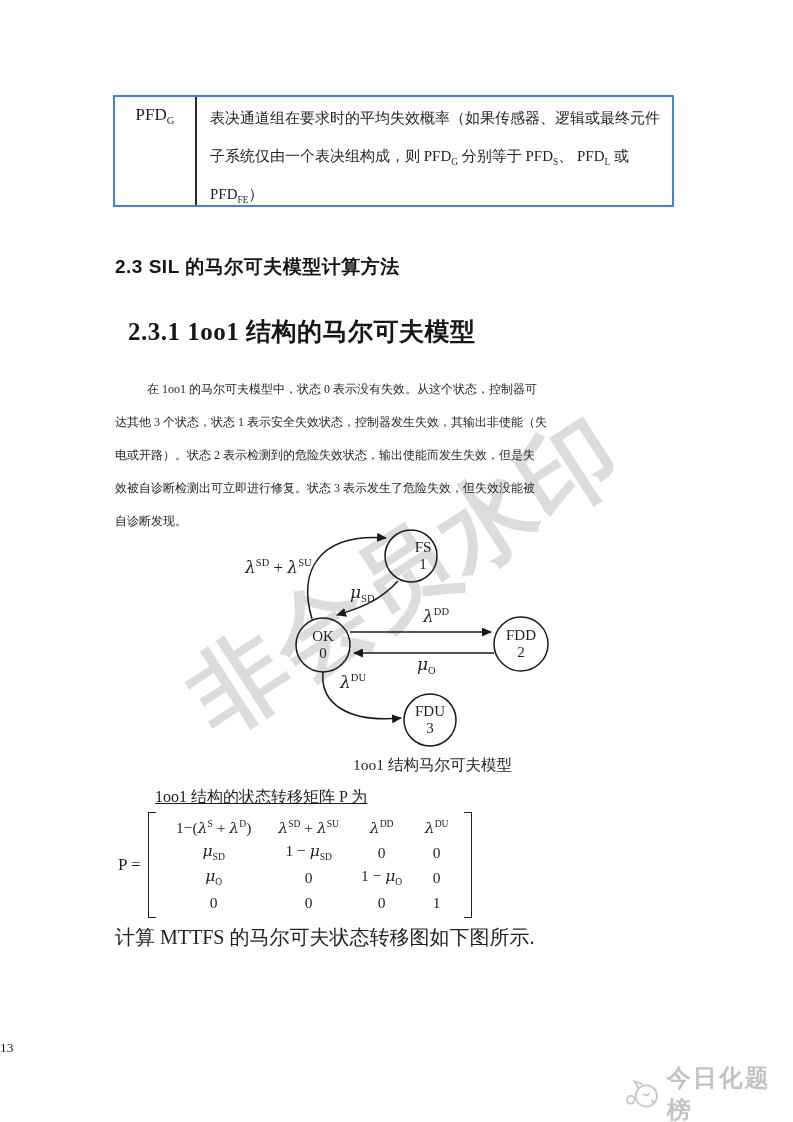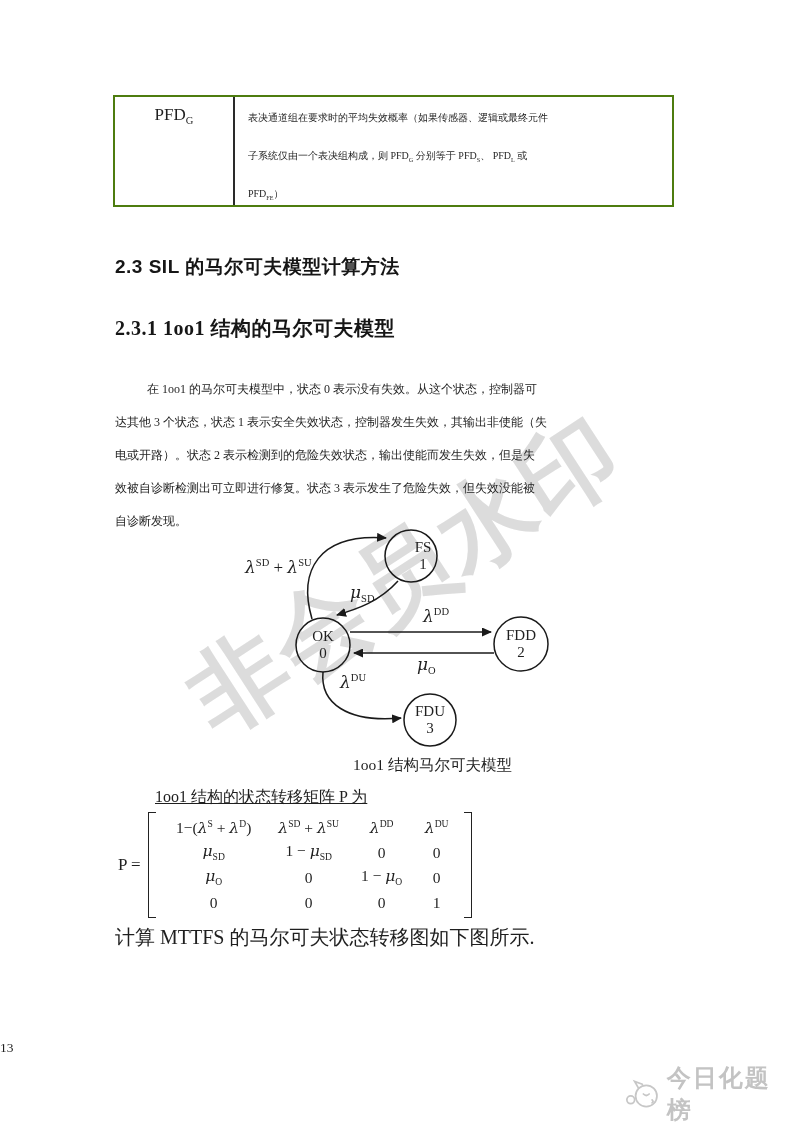--- a/index.html
+++ b/index.html
@@ -12,39 +12,39 @@
   
   .wm-diagonal{
     position:absolute; left:200px; top:645px; z-index:1;
     font-size:96px; color:#d7d7d7; white-space:nowrap; letter-spacing:2px;
     transform:rotate(-33deg); transform-origin:0 50%;
     font-family:"Liberation Sans",sans-serif; font-weight:bold; opacity:.85;
   }
   
   .def-table{
     left:113px; top:95px; width:561px; height:112px;
-    border:2px solid #4d7c0f; box-sizing:border-box; display:flex; background:transparent;
+    border:2px solid #3b82f6; box-sizing:border-box; display:flex; background:transparent;
   }
   .def-table .cell-term{
     width:120px; border-right:2px solid #2a2a2a; box-sizing:border-box;
     text-align:center; padding-top:8px; font-size:17px;
   }
-  .def-table .cell-def{ flex:1; padding:0 12px 0 13px; font-size:10px; }
+  .def-table .cell-def{ flex:1; padding:0 12px 0 13px; font-size:15px; }
   .def-line{ line-height:38px; height:38px; white-space:nowrap; }
   .def-line:first-child{ margin-top:2px; }
   sub{ font-size:62%; }
   sup{ font-size:62%; }
   i{ font-style:italic; font-family:"DejaVu Serif",serif; }
   
   .h-section{
     left:115px; top:254px; font-family:"Liberation Sans",sans-serif;
     font-weight:bold; font-size:19px; color:#161616; letter-spacing:.5px;
   }
   .h-subsection{
-    left:115px; top:315px; font-weight:bold; font-size:20px; color:#161616; letter-spacing:.5px;
+    left:128px; top:315px; font-weight:bold; font-size:25px; color:#161616; letter-spacing:.5px;
   }
   
   .para{ left:115px; top:373px; width:566px; font-size:12px; }
   .para .pline{ line-height:33px; height:33px; white-space:nowrap; }
   .para .pline.indent{ text-indent:32px; }
   
   .diagram-svg{ left:220px; top:505px; }
   .node-label{ width:60px; text-align:center; font-size:15px; line-height:17px; }
   .edge-label{ font-size:17px; white-space:nowrap; }
   .caption{ left:0; top:755px; width:793px; text-align:center; font-size:15.5px;padding-left:36px; }

